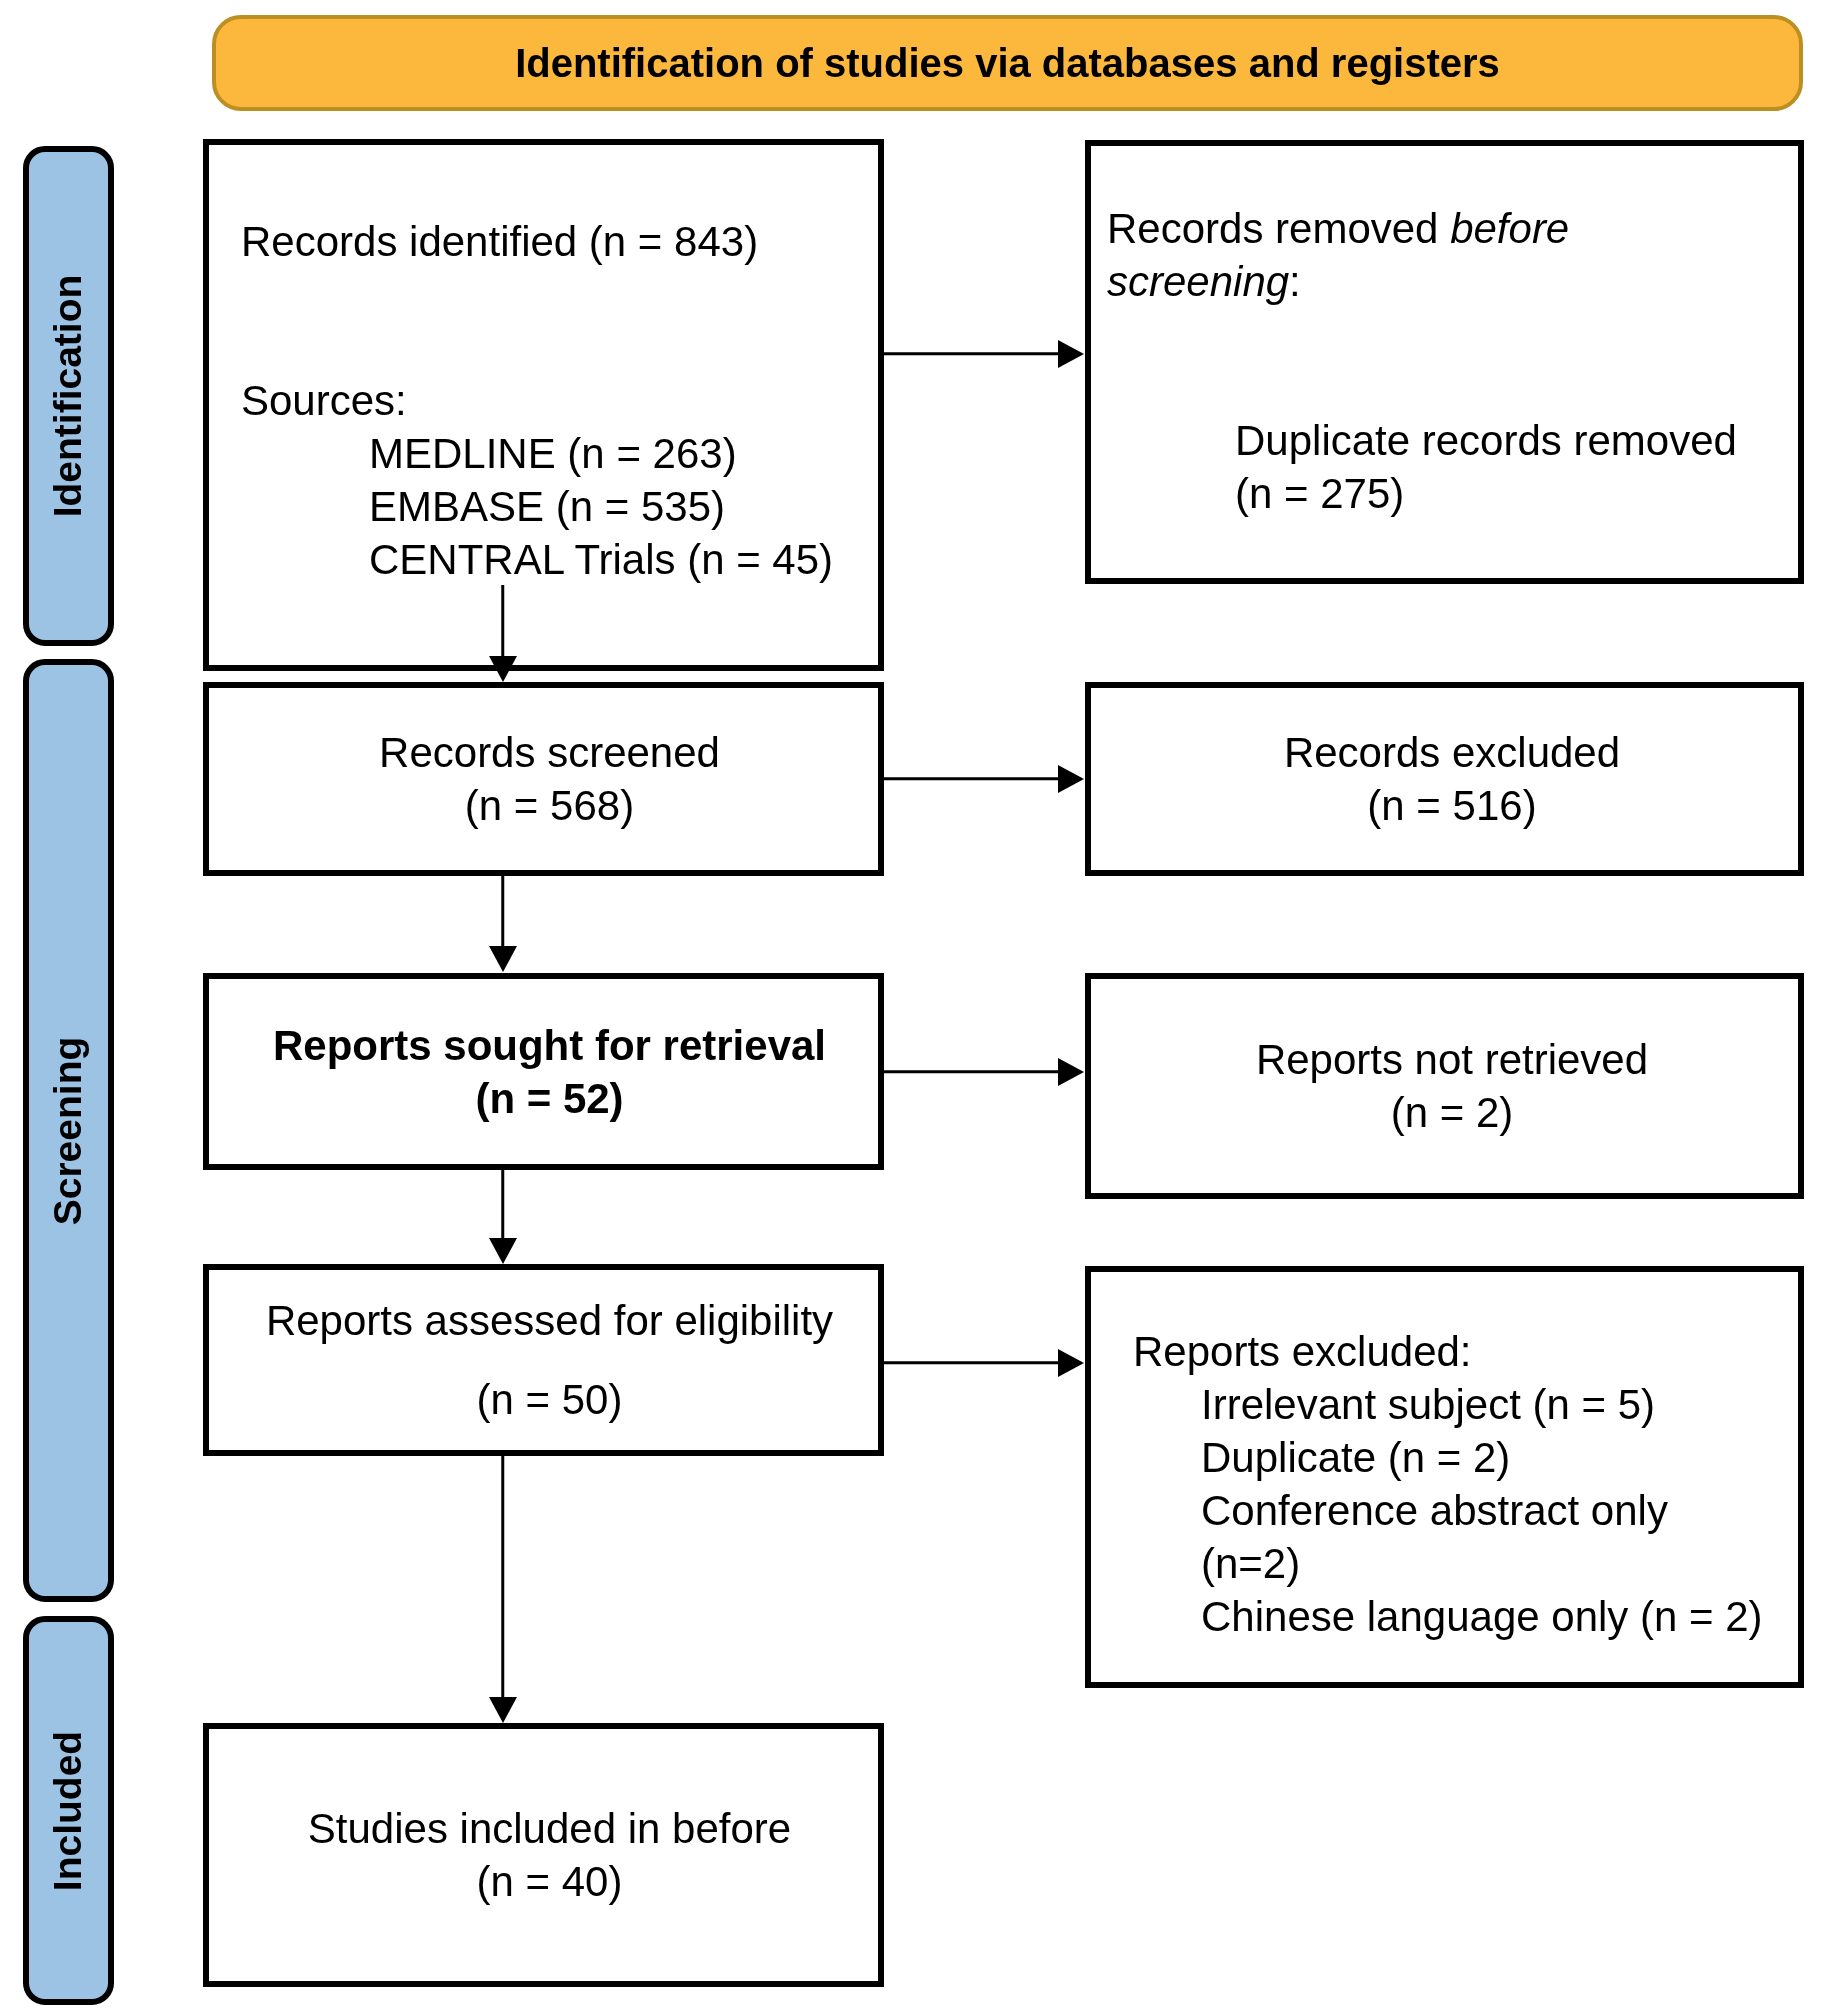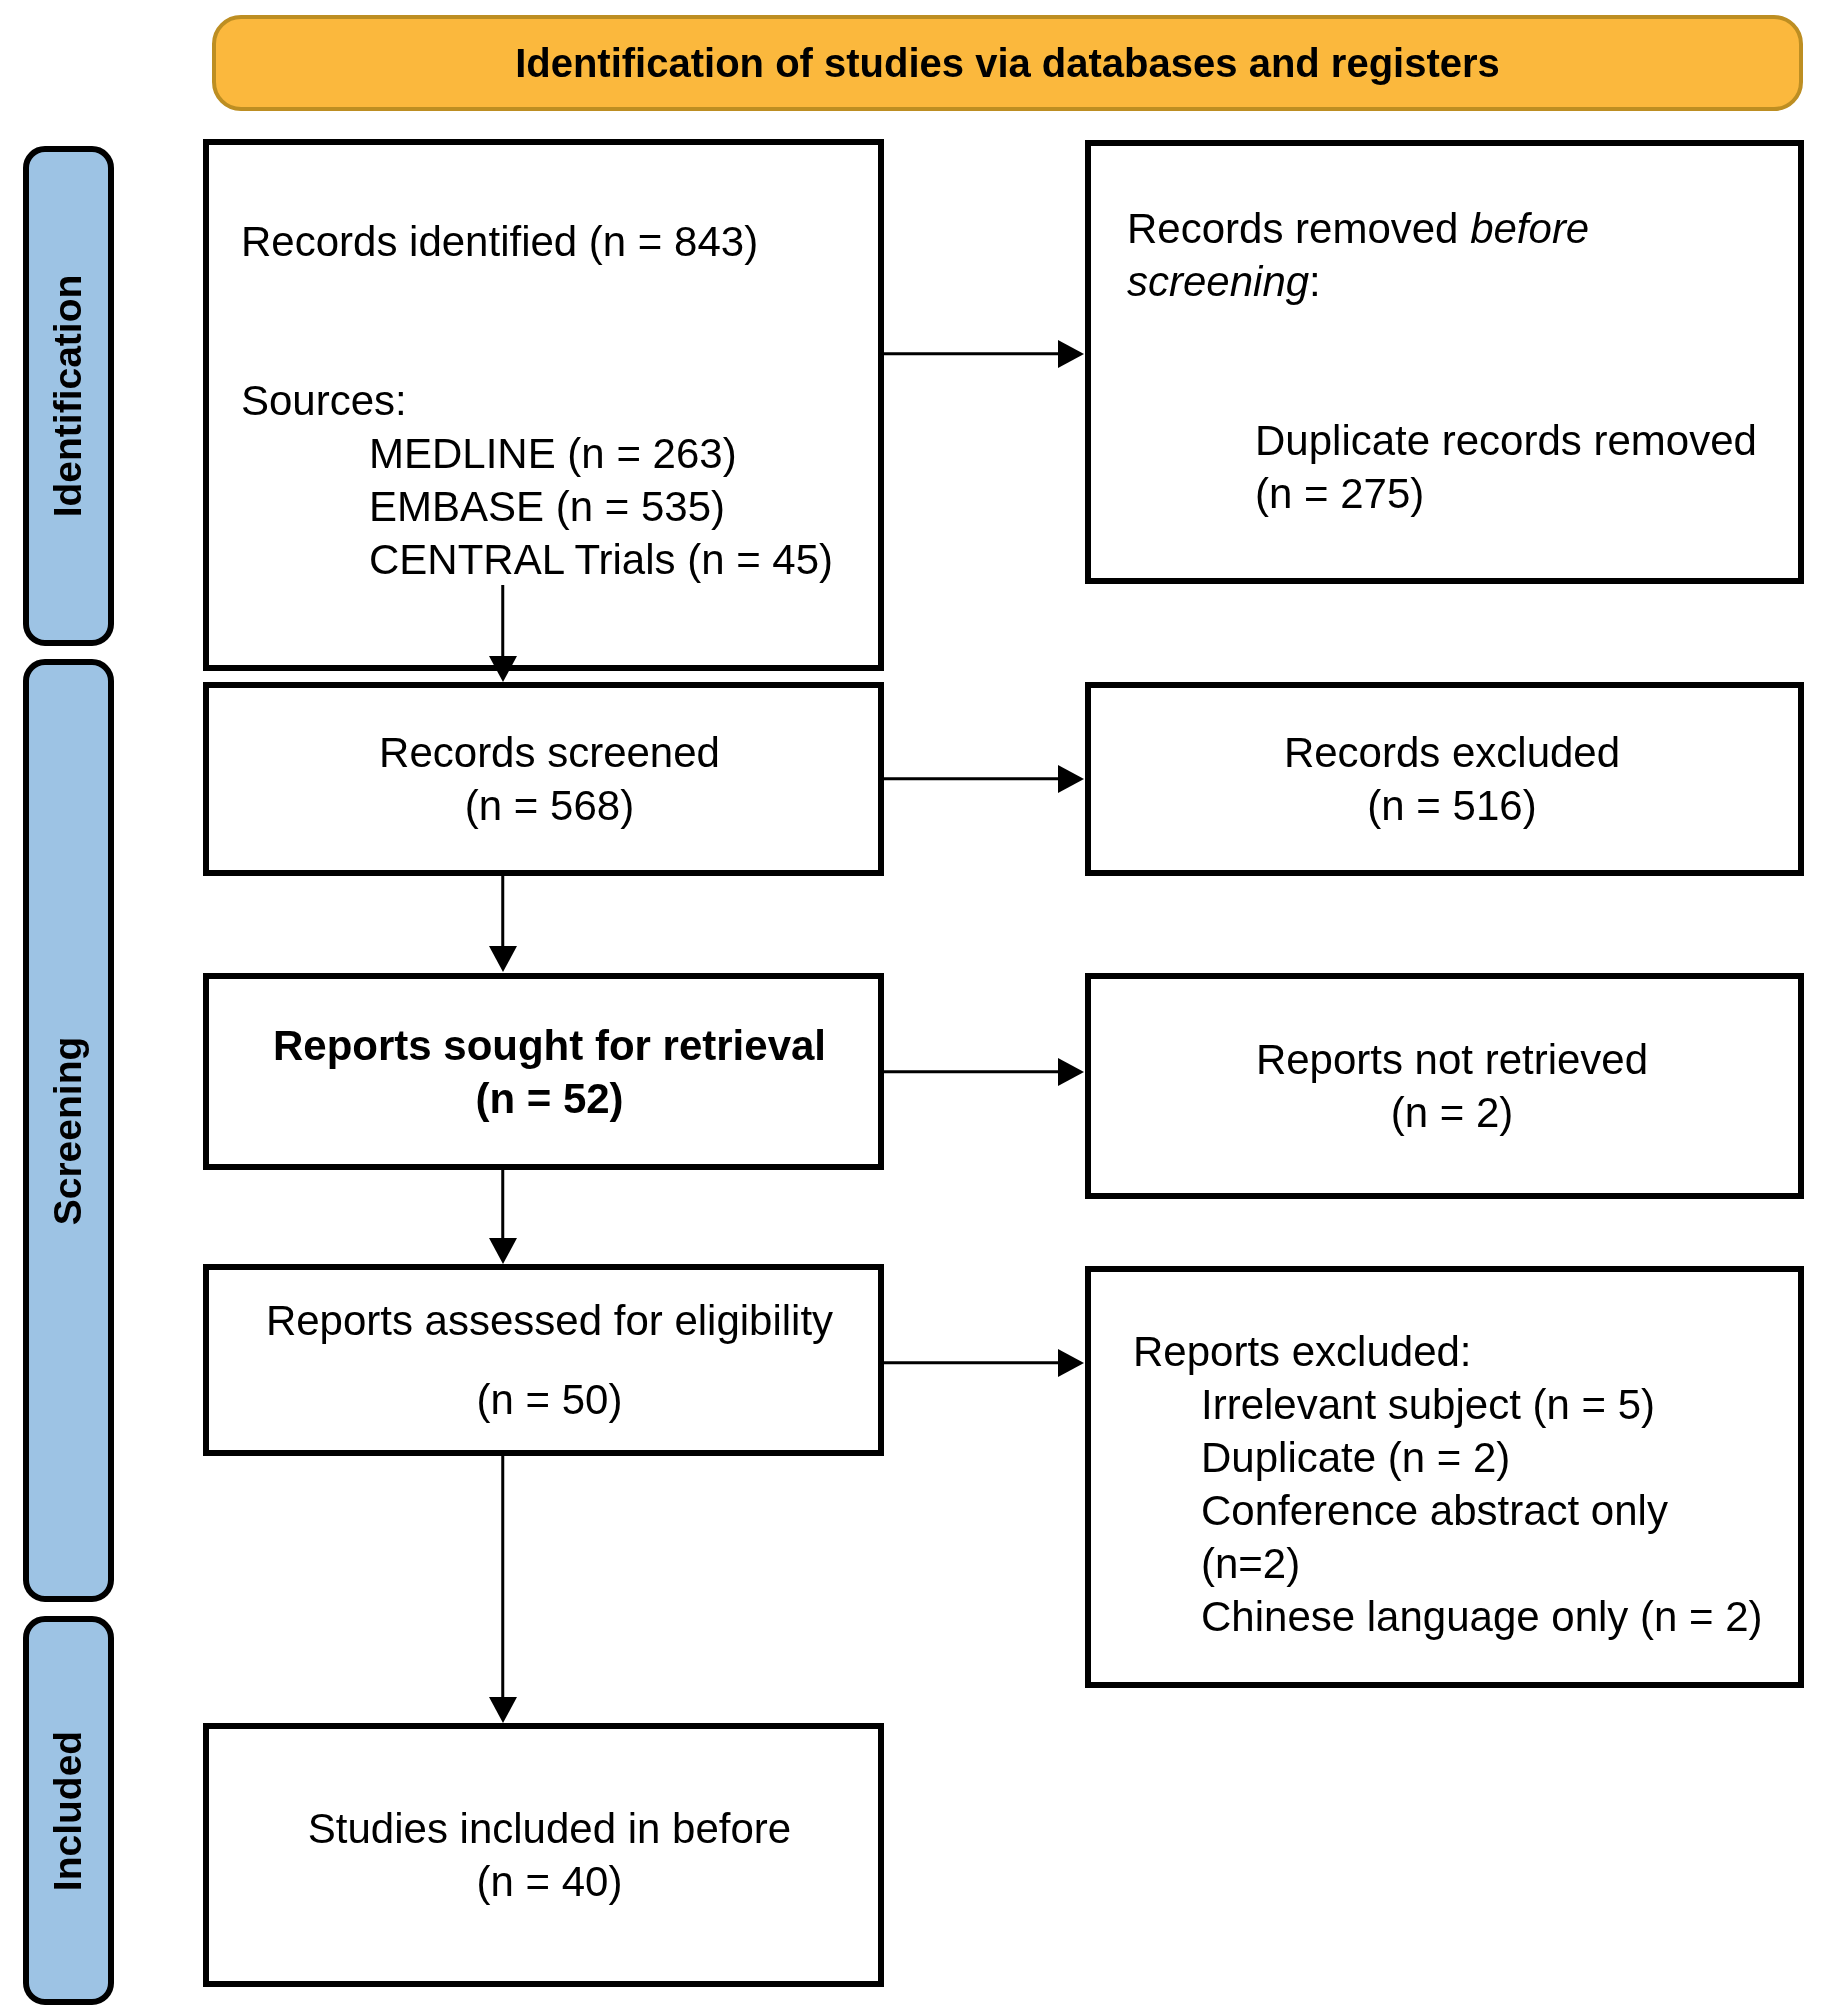--- a/index.html
+++ b/index.html
@@ -60,21 +60,21 @@
   #box-removed       { top: 140px;  height: 444px; }
   #box-screened      { top: 682px; height: 194px; }
   #box-excluded      { top: 682px; height: 194px; }
   #box-sought        { top: 973px; height: 197px; font-weight: bold; }
   #box-notretrieved  { top: 973px; height: 226px; }
   #box-assessed      { top: 1264px; height: 192px; gap: 26px; }
   #box-reportsexcl   { top: 1266px; height: 422px; }
   #box-included      { top: 1723px; height: 264px; }
 
   .pad1 { padding: 70px 20px 0 32px; }   
-  .padA { padding: 56px 28px 0 36px; }   
+  .padA { padding: 56px 28px 0 16px; }   
   .padD { padding: 53px 32px 0 42px; }   
   .center2 {
     display: flex; flex-direction: column; justify-content: center;
     padding-left: 32px; padding-right: 20px; text-align: center;
   }
   .center2.c2 { padding-left: 35px; }
   .blank2 { height: 106px; }
   .indent  { padding-left: 128px; }
   .indentD { padding-left: 68px; }
   .it { font-style: italic; }

